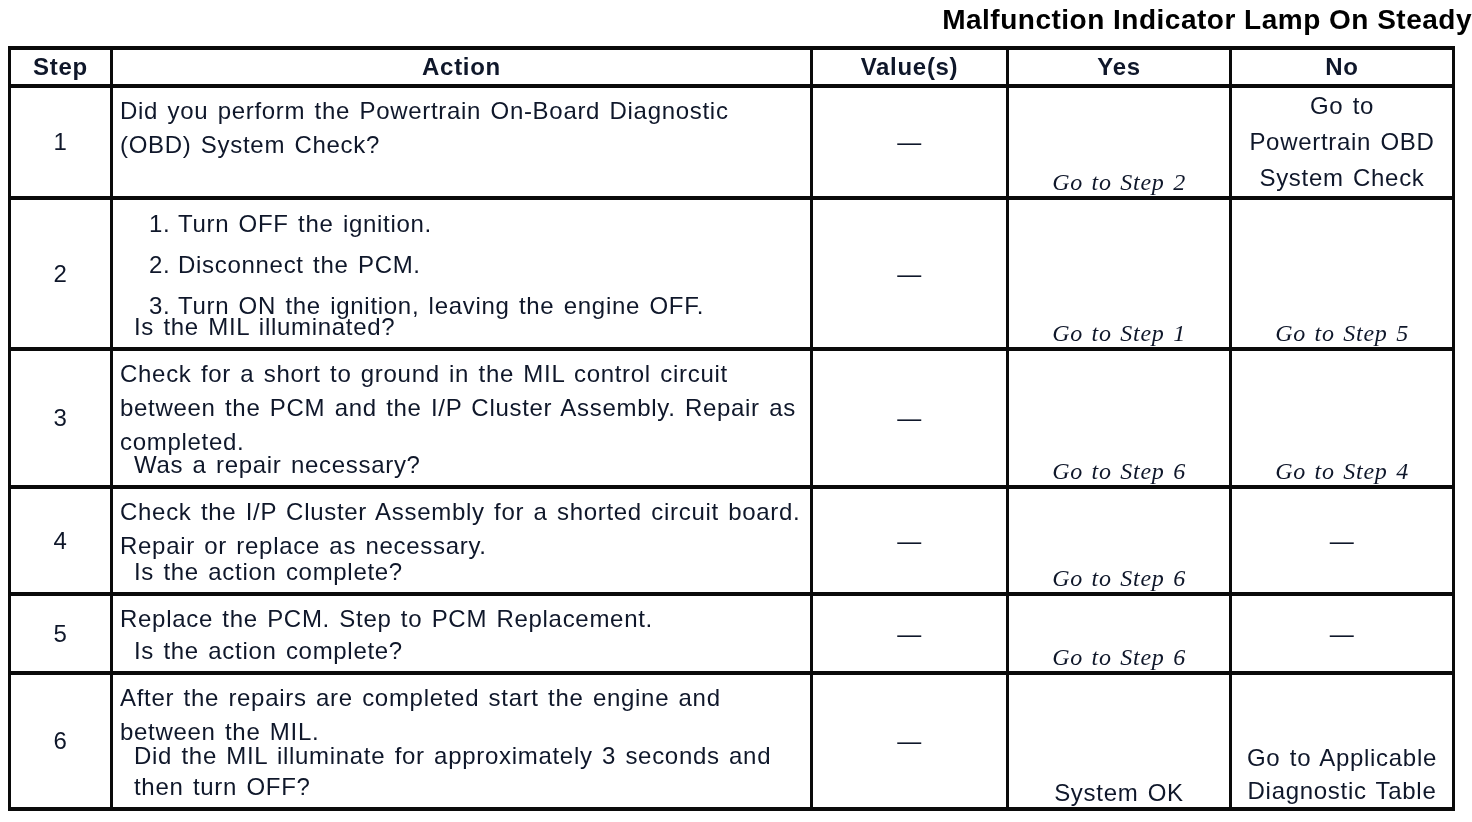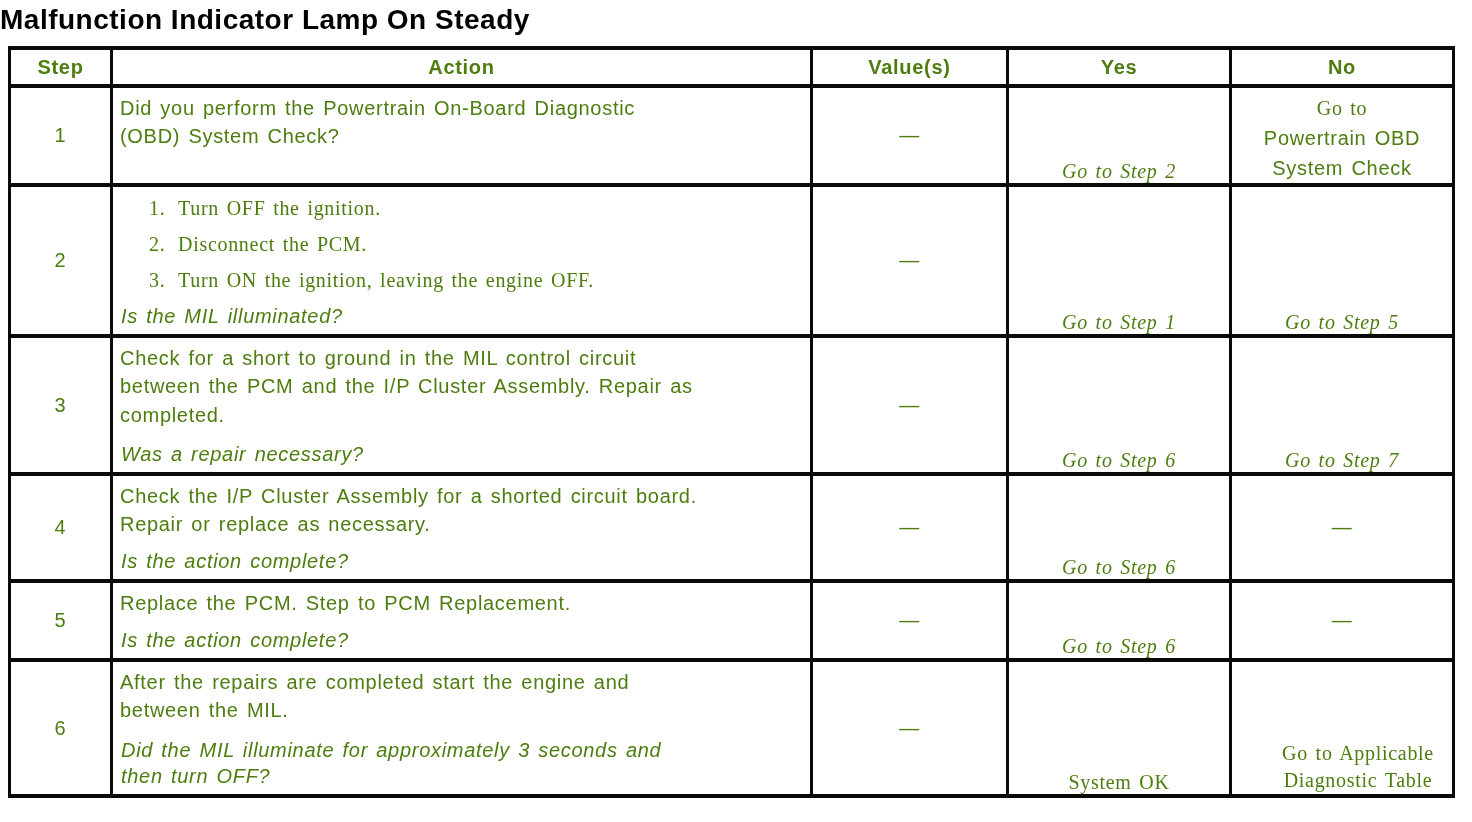--- a/index.html
+++ b/index.html
@@ -4,79 +4,78 @@
 <style>
   html,body{margin:0;padding:0;background:#ffffff;}
   .page{
     width:1472px;height:822px;box-sizing:border-box;
     background:#fff;color:#000;
     font-family:"Liberation Sans","DejaVu Sans",sans-serif;
     overflow:hidden;
   }
   .title{
     margin:4px 0 10px 0;
-    text-align:left;
+    text-align:right;
     font-size:28px;font-weight:bold;
     letter-spacing:0.5px;
   }
   table.diag{
     border-collapse:collapse;
     table-layout:fixed;
     margin-left:8px;
     width:1444px;
   }
   table.diag td, table.diag th{
     border:3px solid #0a0a0a;
     border-top-width:4px;border-bottom-width:4px;
     padding:0;
     box-sizing:border-box;
-    font-size:20px;
+    font-size:24px;
     letter-spacing:0.7px;
     word-spacing:2px;
-    color:#4d7c0f;
+    color:#0f172a;
     overflow:hidden;
   }
   th{
     font-weight:bold;
     text-align:center;
     font-size:21px;
     height:38px;
     vertical-align:middle;
   }
   td.step{
     text-align:center;vertical-align:middle;
     font-size:21px;
   }
   td.action{
     vertical-align:top;
     position:relative;
   }
   .action-body{padding:6px 6px 0 7px;line-height:1.42;}
   .action-line{white-space:nowrap;}
   .q{
-    position:absolute;left:8px;right:6px;bottom:5px;
+    position:absolute;left:21px;right:6px;bottom:5px;
     line-height:1.3;
-    font-style:italic;
   }
   .q .action-line{white-space:nowrap;}
   td.value{
     text-align:center;vertical-align:middle;
     font-size:20px;
   }
   td.yes, td.no{
     text-align:center;
     vertical-align:bottom;
     padding-bottom:7px;
   }
   td.no.mid{vertical-align:middle;padding-bottom:0;}
   .goto{font-style:italic;font-family:Liberation Serif, serif;}
-  .plain{font-style:normal;font-family:Liberation Serif, serif;}
+  .plain{font-style:normal;}
   .no-block{line-height:1.5;}
   .list{padding:10px 6px 0 36px;}
-  .list-item{margin-bottom:13px;white-space:nowrap;font-family:Liberation Serif, serif;}
+  .list-item{margin-bottom:13px;white-space:nowrap;}
   .list-num{display:inline-block;min-width:29px;}
   .it{}
 </style>
 </head>
 <body>
 
 <div class="page">
   <div class="title">Malfunction Indicator Lamp On Steady</div>
 
   <table class="diag">
@@ -137,21 +136,21 @@
         <td class="action">
           <div class="action-body">
             <div class="action-line">Check for a short to ground in the MIL control circuit</div>
             <div class="action-line">between the PCM and the I/P Cluster Assembly. Repair as</div>
             <div class="action-line">completed.</div>
           </div>
           <div class="q">Was a repair necessary?</div>
         </td>
         <td class="value">—</td>
         <td class="yes"><span class="goto">Go to Step 6</span></td>
-        <td class="no"><span class="goto">Go to Step 7</span></td>
+        <td class="no"><span class="goto">Go to Step 4</span></td>
       </tr>
 
       <tr style="height:107px">
         <td class="step">4</td>
         <td class="action">
           <div class="action-body">
             <div class="action-line">Check the I/P Cluster Assembly for a shorted circuit board.</div>
             <div class="action-line">Repair or replace as necessary.</div>
           </div>
           <div class="q">Is the action complete?</div>
@@ -182,21 +181,21 @@
             <div class="action-line">between the MIL.</div>
           </div>
           <div class="q">
             <div class="action-line">Did the MIL illuminate for approximately 3 seconds and</div>
             <div class="action-line">then turn OFF?</div>
           </div>
         </td>
         <td class="value">—</td>
         <td class="yes"><span class="plain">System OK</span></td>
         <td class="no">
-          <div class="no-block" style="line-height:1.35;margin-left:32px;">
+          <div class="no-block" style="line-height:1.35;">
             <div class="plain">Go to Applicable</div>
             <div class="plain">Diagnostic Table</div>
           </div>
         </td>
       </tr>
 
     </tbody>
   </table>
 </div>
 

